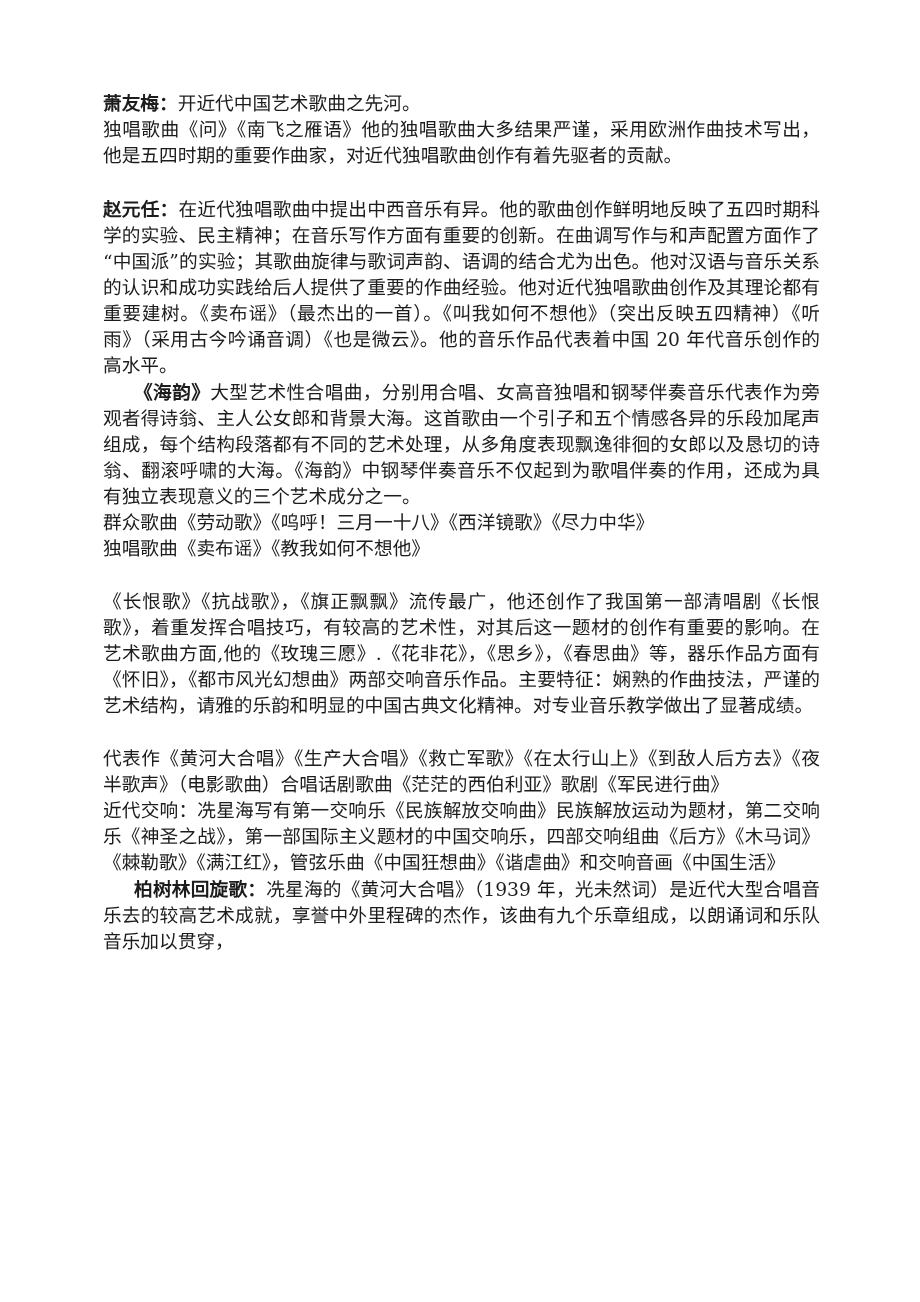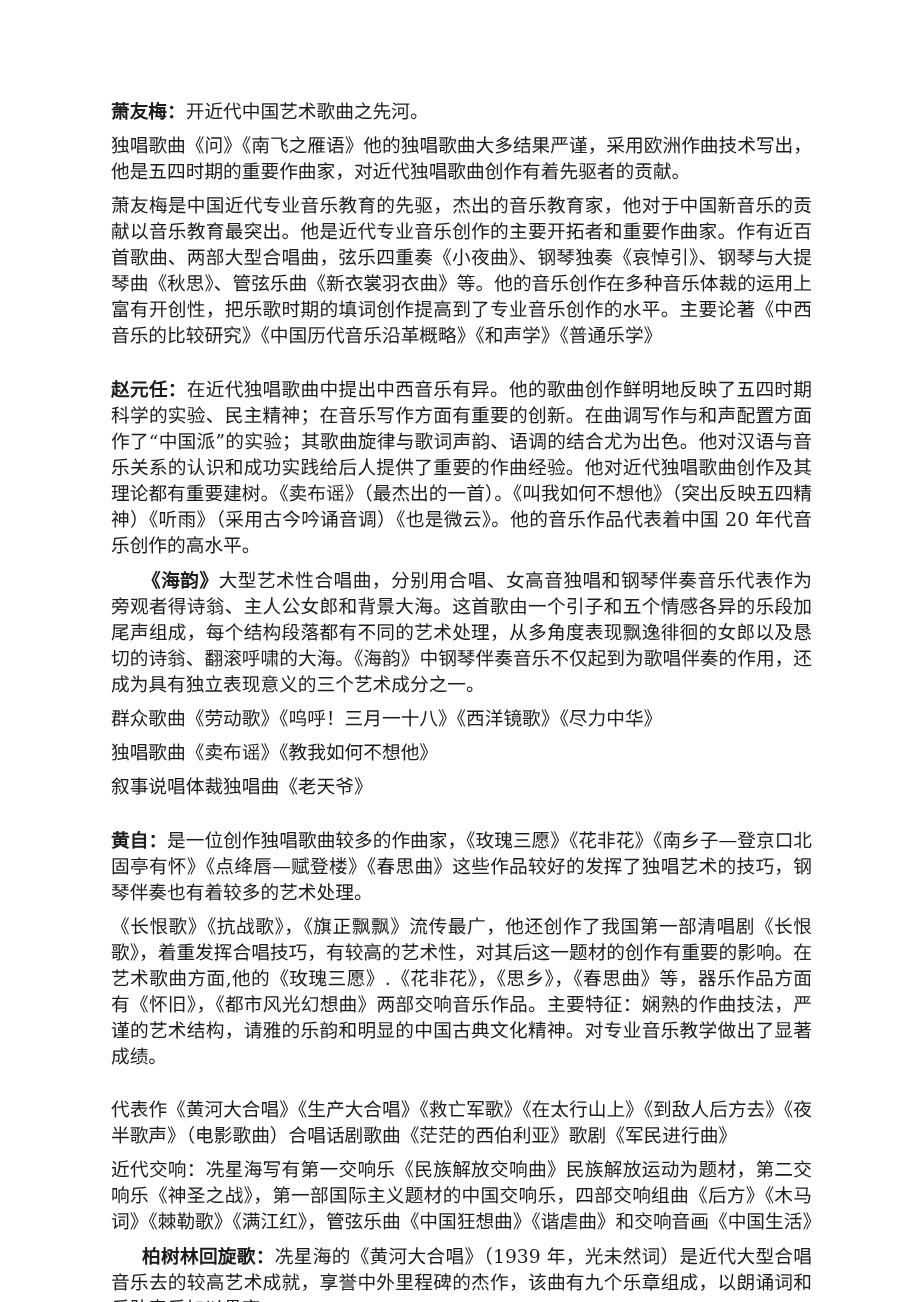--- a/index.html
+++ b/index.html
@@ -18,45 +18,42 @@
     left: 103px;
     top: 90px;
     width: 717px;
     font-family: "DejaVu Serif", serif;
     font-size: 18.7px;
     line-height: 26px;
     color: #1c1c1c;
     text-align: justify;
   }
   .sec + .sec { margin-top: 27px; }
-  .para { margin: 8px; padding: 0; }
+  .para { margin: 0; padding: 0; }
   .lead { font-weight: bold; }
   .indent { text-indent: 31px; }
 </style>
 </head>
 <body>
 
 <main class="doc">
 
   <section class="sec">
     <p class="para"><b class="lead">萧友梅：</b><span>开近代中国艺术歌曲之先河。</span></p>
     <p class="para"><span>独唱歌曲《问》《南飞之雁语》他的独唱歌曲大多结果严谨，采用欧洲作曲技术写出，他是五四时期的重要作曲家，对近代独唱歌曲创作有着先驱者的贡献。</span></p>
-    <p class="para"><span>萧友梅是中国近代专业音乐教育的先驱，杰出的音乐教育家，他对于中国新音乐的贡献以音乐教育最突出。他是近代专业音乐创作的主要开拓者和重要作曲家。作有近百首歌曲、两部大型合唱曲，弦乐四重奏《小夜曲》、钢琴独奏《哀悼引》、钢琴与大提琴曲《秋思》、管弦乐曲《新衣裳羽衣曲》等。他的音乐创作在多种音乐体裁的运用上富有开创性，把乐歌时期的填词创作提高到了专业音乐创作的水平。主要论著《中西音乐的比较研究》《中国历代音乐沿革概略》《和声学》《普通乐学》</span></p>
   </section>
 
   <section class="sec">
     <p class="para"><b class="lead">赵元任：</b><span>在近代独唱歌曲中提出中西音乐有异。他的歌曲创作鲜明地反映了五四时期科学的实验、民主精神；在音乐写作方面有重要的创新。在曲调写作与和声配置方面作了“中国派”的实验；其歌曲旋律与歌词声韵、语调的结合尤为出色。他对汉语与音乐关系的认识和成功实践给后人提供了重要的作曲经验。他对近代独唱歌曲创作及其理论都有重要建树。《卖布谣》（最杰出的一首）。《叫我如何不想他》（突出反映五四精神）《听雨》（采用古今吟诵音调）《也是微云》。他的音乐作品代表着中国 20 年代音乐创作的高水平。</span></p>
     <p class="para indent"><b class="lead">《海韵》</b><span>大型艺术性合唱曲，分别用合唱、女高音独唱和钢琴伴奏音乐代表作为旁观者得诗翁、主人公女郎和背景大海。这首歌由一个引子和五个情感各异的乐段加尾声组成，每个结构段落都有不同的艺术处理，从多角度表现飘逸徘徊的女郎以及恳切的诗翁、翻滚呼啸的大海。《海韵》中钢琴伴奏音乐不仅起到为歌唱伴奏的作用，还成为具有独立表现意义的三个艺术成分之一。</span></p>
     <p class="para"><span>群众歌曲《劳动歌》《呜呼！三月一十八》《西洋镜歌》《尽力中华》</span></p>
     <p class="para"><span>独唱歌曲《卖布谣》《教我如何不想他》</span></p>
-    <p class="para"><span>叙事说唱体裁独唱曲《老天爷》</span></p>
   </section>
 
   <section class="sec">
-    <p class="para"><b class="lead">黄自：</b><span>是一位创作独唱歌曲较多的作曲家，《玫瑰三愿》《花非花》《南乡子—登京口北固亭有怀》《点绛唇—赋登楼》《春思曲》这些作品较好的发挥了独唱艺术的技巧，钢琴伴奏也有着较多的艺术处理。</span></p>
     <p class="para"><span>《长恨歌》《抗战歌》，《旗正飘飘》流传最广，他还创作了我国第一部清唱剧《长恨歌》，着重发挥合唱技巧，有较高的艺术性，对其后这一题材的创作有重要的影响。在艺术歌曲方面,他的《玫瑰三愿》.《花非花》，《思乡》，《春思曲》等，器乐作品方面有《怀旧》，《都市风光幻想曲》两部交响音乐作品。主要特征：娴熟的作曲技法，严谨的艺术结构，请雅的乐韵和明显的中国古典文化精神。对专业音乐教学做出了显著成绩。</span></p>
   </section>
 
   <section class="sec">
     <p class="para"><span>代表作《黄河大合唱》《生产大合唱》《救亡军歌》《在太行山上》《到敌人后方去》《夜半歌声》（电影歌曲）合唱话剧歌曲《茫茫的西伯利亚》歌剧《军民进行曲》</span></p>
     <p class="para"><span>近代交响：冼星海写有第一交响乐《民族解放交响曲》民族解放运动为题材，第二交响乐《神圣之战》，第一部国际主义题材的中国交响乐，四部交响组曲《后方》《木马词》《棘勒歌》《满江红》，管弦乐曲《中国狂想曲》《谐虐曲》和交响音画《中国生活》</span></p>
     <p class="para indent"><b class="lead">柏树林回旋歌：</b><span>冼星海的《黄河大合唱》（1939 年，光未然词）是近代大型合唱音乐去的较高艺术成就，享誉中外里程碑的杰作，该曲有九个乐章组成，以朗诵词和乐队音乐加以贯穿，</span></p>
   </section>
 
 </main>

